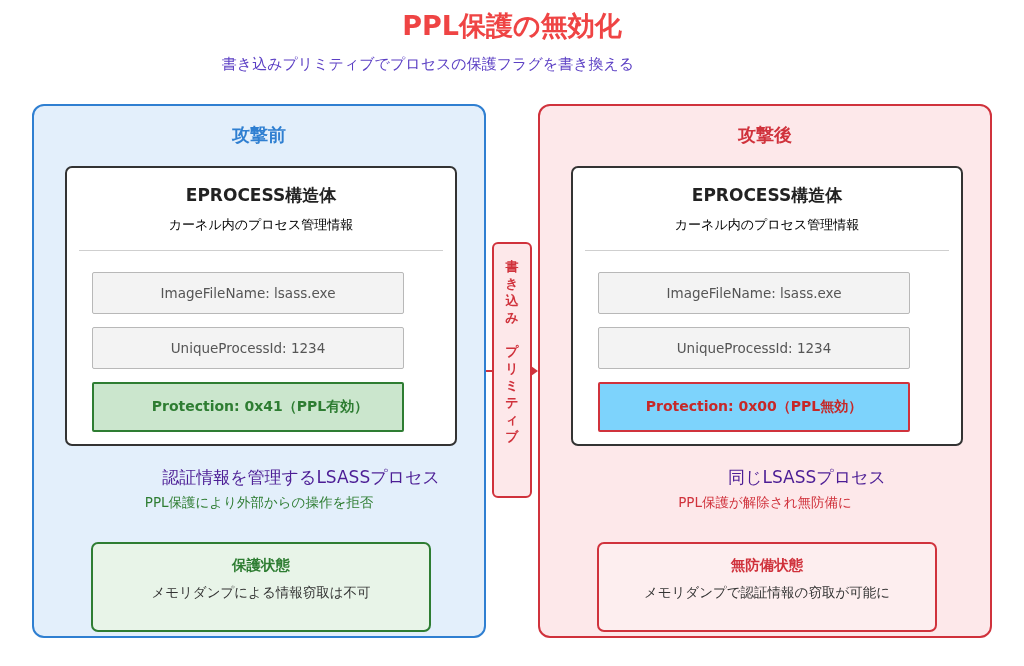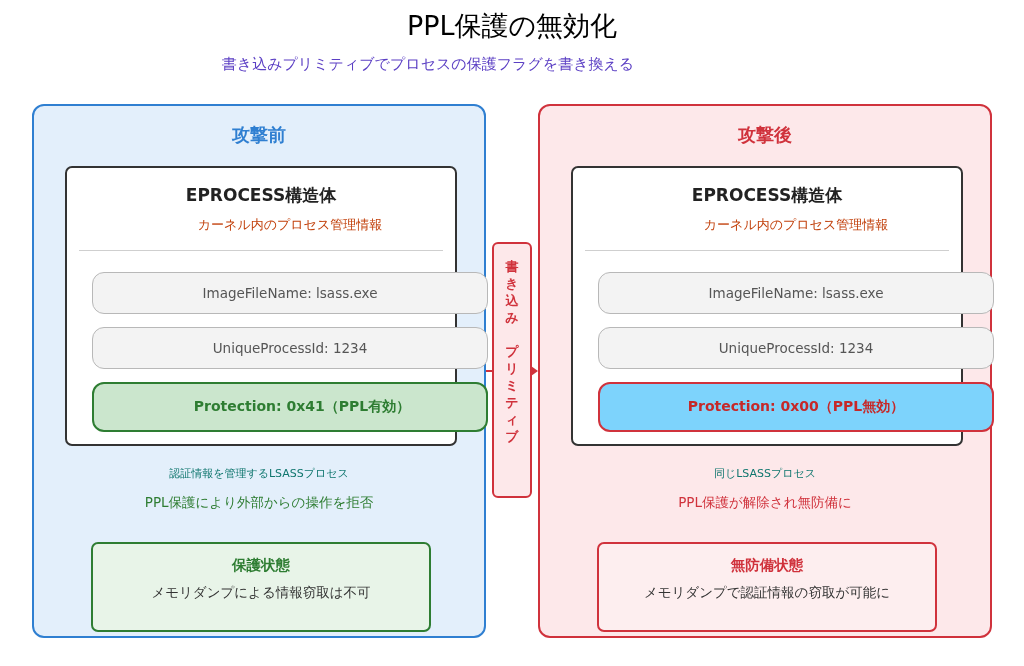--- a/index.html
+++ b/index.html
@@ -2,21 +2,21 @@
 <html><head>
 <meta charset="utf-8">
 <style>
   html, body { margin: 0; padding: 0; }
   body {
     width: 1024px; height: 666px; background: #ffffff; position: relative; overflow: hidden;
     font-family: "DejaVu Sans", "Liberation Sans", sans-serif; color: #333;
   }
   .title {
     position: absolute; left: 0; width: 1024px; top: 8px; text-align: center;
-    font-size: 27px; font-weight: normal; color: #000000;
+    font-size: 27px; font-weight: bold; color: #ef4444;
   }
   .subtitle {
     position: absolute; left: 0; width: 856px; top: 55px; text-align: center;
     font-size: 15px; color: #5b3fc4;
   }
   .panel {
     position: absolute; top: 104px; width: 454px; height: 534px; border-radius: 12px; box-sizing: border-box;
   }
   .panel.before { left: 32px; background: #e3effb; border: 2px solid #2f7fd1; }
   .panel.after { left: 538px; background: #fde8ea; border: 2px solid #d0323c; }
@@ -26,37 +26,37 @@
   .before .panel-title { color: #2f7fd1; }
   .after .panel-title { color: #d0323c; }
   .eproc {
     position: absolute; left: 31px; top: 60px; width: 392px; height: 280px; background: #fff;
     border: 2px solid #333; border-radius: 7px; box-sizing: border-box;
   }
   .eproc-title {
     position: absolute; top: 16px; width: 100%; text-align: center; font-size: 17px; font-weight: bold; color: #222;
   }
   .eproc-sub {
-    position: absolute; top: 48px; width: 100%; text-align: center; font-size: 13px; color: #c2410c; padding-left: 29px;
+    position: absolute; top: 48px; width: 100%; text-align: center; font-size: 13px; color: #000000;
   }
   .divider {
     position: absolute; left: 12px; right: 12px; top: 82px; height: 1px; background: #cfcfcf;
   }
   .field {
-    position: absolute; left: 25px; width: 396px; height: 42px; box-sizing: border-box; border-radius: 12px;
+    position: absolute; left: 25px; width: 312px; height: 42px; box-sizing: border-box; border-radius: 2px;
     background: #f3f3f3; border: 1.5px solid #b8b8b8; color: #555; font-size: 13.5px;
     display: flex; align-items: center; justify-content: center;
   }
   .field.f1 { top: 104px; }
   .field.f2 { top: 159px; }
   .field.prot { top: 214px; height: 50px; border-width: 2px; font-weight: bold; font-size: 14px; }
   .before .field.prot { background: #cbe6cd; border-color: #2e7d32; color: #2e7d32; padding-left: 24px; }
   .after .field.prot { background: #7dd3fc; border-color: #d0323c; color: #c62828; }
   .desc1 {
-    position: absolute; top: 360px; width: 100%; text-align: center; font-size: 11px; color: #0f766e;
+    position: absolute; top: 360px; width: 100%; text-align: center; font-size: 17px; color: #4c1d95; padding-left: 42px;
   }
   .desc2 {
     position: absolute; top: 388px; width: 100%; text-align: center; font-size: 13.5px;
   }
   .before .desc2 { color: #2e7d32; }
   .after .desc2 { color: #d0323c; }
   .state {
     position: absolute; left: 57px; top: 436px; width: 340px; height: 90px; box-sizing: border-box; border-radius: 7px;
     border: 2px solid;
   }

